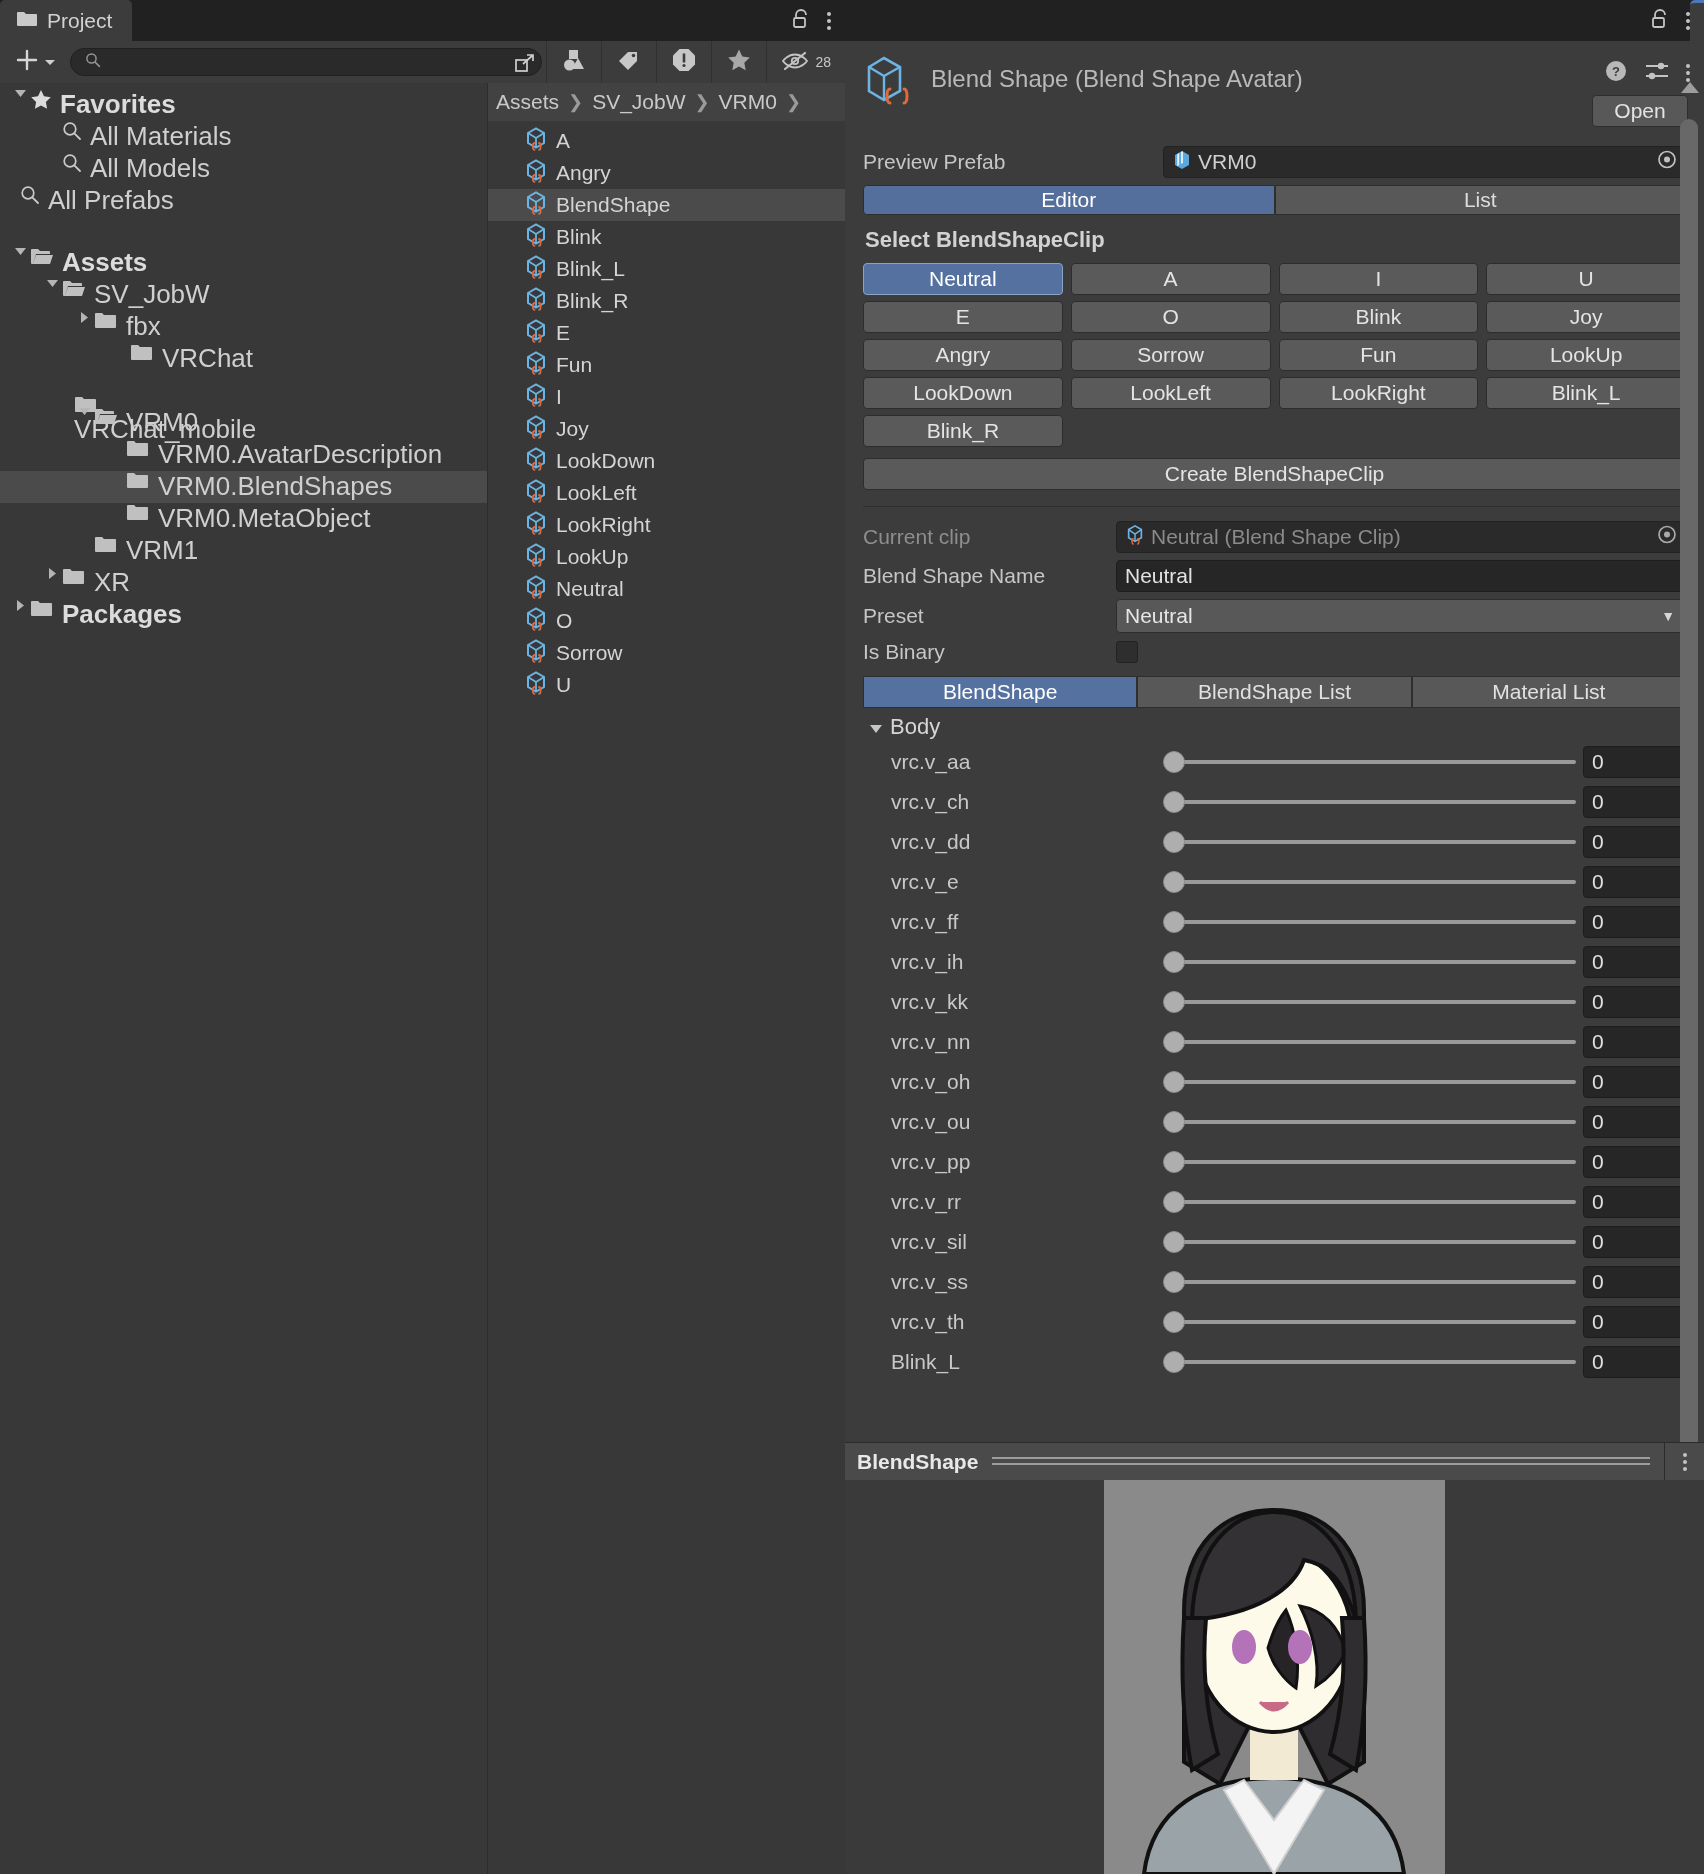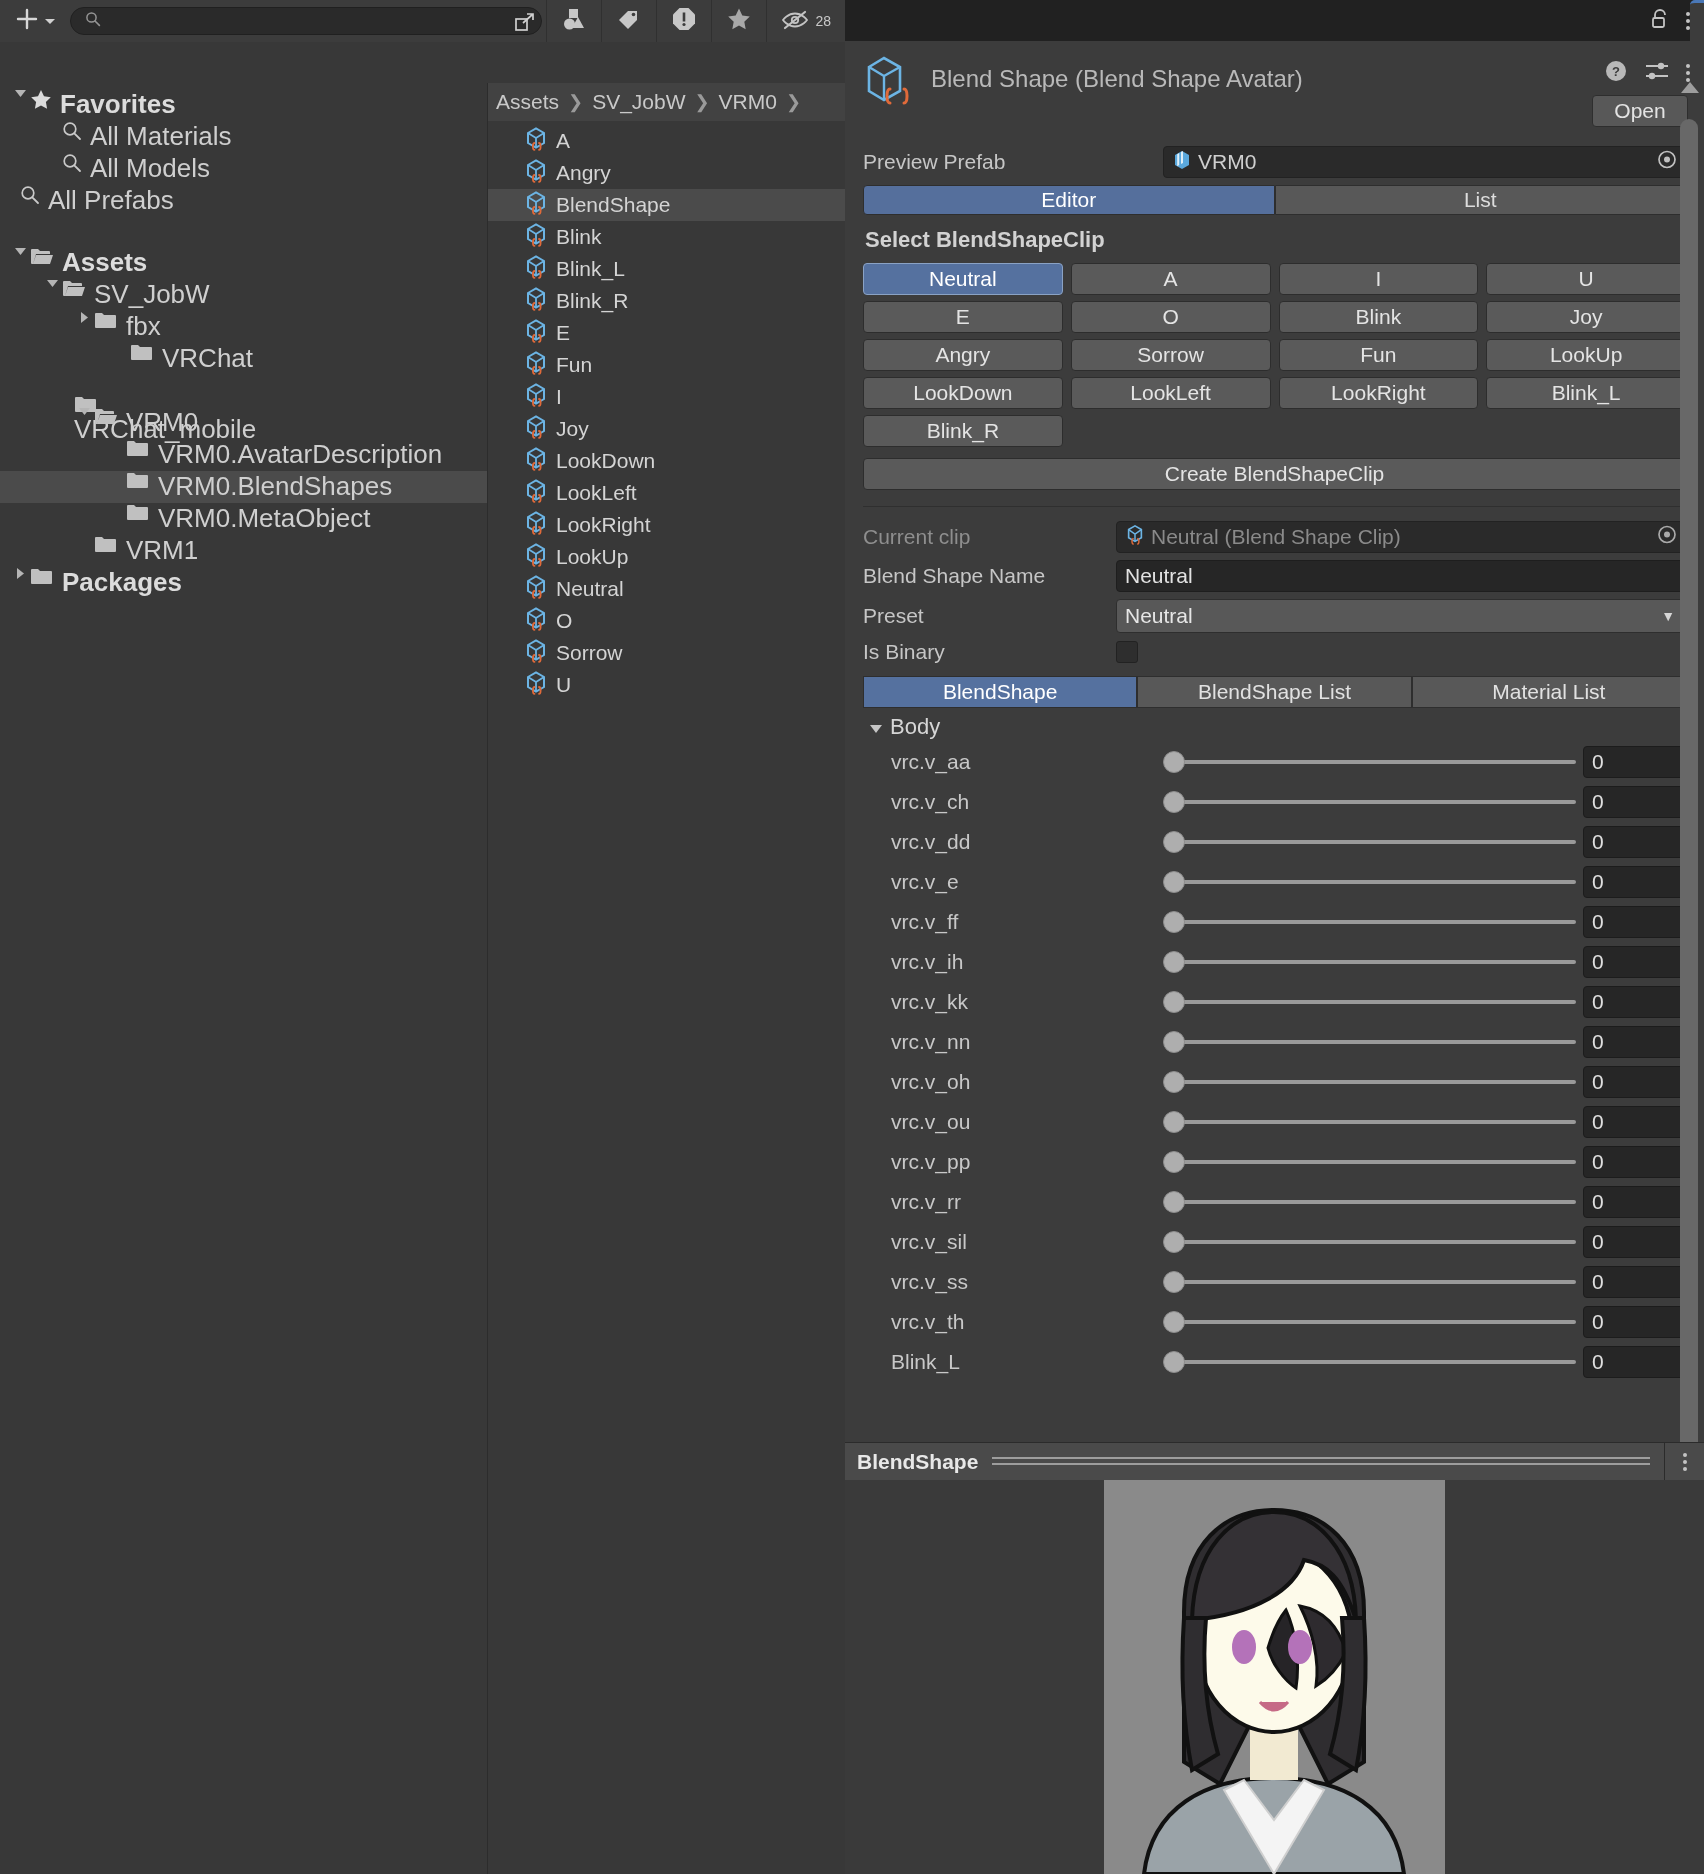--- a/index.html
+++ b/index.html
@@ -144,20 +144,43 @@
   .kebab{display:flex;flex-direction:column;gap:3px;align-items:center;}
   .kebab i{width:4px;height:4px;background:#c3c3c3;border-radius:50%;}
 </style>
 </head>
 <body>
 
 <div class="root">
 
   <div class="project-panel">
 
+    <div class="panel-tabbar">
+      <div class="tab">
+        <span>
+          <svg width="22" height="18" viewBox="0 0 22 18">
+              <path d="M1 3a1 1 0 011-1h6l2 2h10a1 1 0 011 1v10a1 1 0 01-1 1H2a1 1 0 01-1-1z" fill="#c9c9c9"></path>
+            </svg>
+        </span>
+        <span>Project</span>
+      </div>
+      <div class="tab-icons-right">
+        <span>
+          <svg width="20" height="22" viewBox="0 0 20 22">
+              <path d="M5 10V7a5 5 0 0110 0" fill="none" stroke="#c3c3c3" stroke-width="1.8"></path>
+              <rect x="3" y="10" width="11" height="9" rx="1.5" fill="none" stroke="#c3c3c3" stroke-width="1.8"></rect>
+            </svg>
+        </span>
+        <span class="kebab">
+            <i></i>
+            <i></i>
+            <i></i>
+          </span>
+      </div>
+    </div>
 
     <div class="ptoolbar">
       <div class="plusbtn">
         <span>
           <svg width="26" height="26" viewBox="0 0 26 26">
               <path d="M13 4v18M4 13h18" stroke="#d7d7d7" stroke-width="2.4" stroke-linecap="round"></path>
             </svg>
         </span>
         <span>
           <svg width="12" height="9" viewBox="0 0 12 9">
@@ -369,20 +392,33 @@
             <span>VRM0.MetaObject</span>
           </div>
           <div class="tree-row" style="padding-left: 74px;">
             <span class="arrow"></span>
             <span class="tico">
               <svg width="24" height="19" viewBox="0 0 24 19">
                 <path d="M1 3a1 1 0 011-1h6l2 2h11a1 1 0 011 1v11a1 1 0 01-1 1H2a1 1 0 01-1-1z" fill="#c0c0c0"></path>
               </svg>
             </span>
             <span>VRM1</span>
+          </div>
+          <div class="tree-row" style="padding-left: 42px;">
+            <span class="arrow">
+              <svg width="9" height="13" viewBox="0 0 9 13">
+                <path d="M1 1v11l7-5.5z" fill="#b5b5b5"></path>
+              </svg>
+            </span>
+            <span class="tico">
+              <svg width="24" height="19" viewBox="0 0 24 19">
+                <path d="M1 3a1 1 0 011-1h6l2 2h11a1 1 0 011 1v11a1 1 0 01-1 1H2a1 1 0 01-1-1z" fill="#c0c0c0"></path>
+              </svg>
+            </span>
+            <span>XR</span>
           </div>
           <div class="tree-row bold" style="padding-left: 10px;">
             <span class="arrow">
               <svg width="9" height="13" viewBox="0 0 9 13">
                 <path d="M1 1v11l7-5.5z" fill="#b5b5b5"></path>
               </svg>
             </span>
             <span class="tico">
               <svg width="24" height="19" viewBox="0 0 24 19">
                 <path d="M1 3a1 1 0 011-1h6l2 2h11a1 1 0 011 1v11a1 1 0 01-1 1H2a1 1 0 01-1-1z" fill="#c0c0c0"></path>

